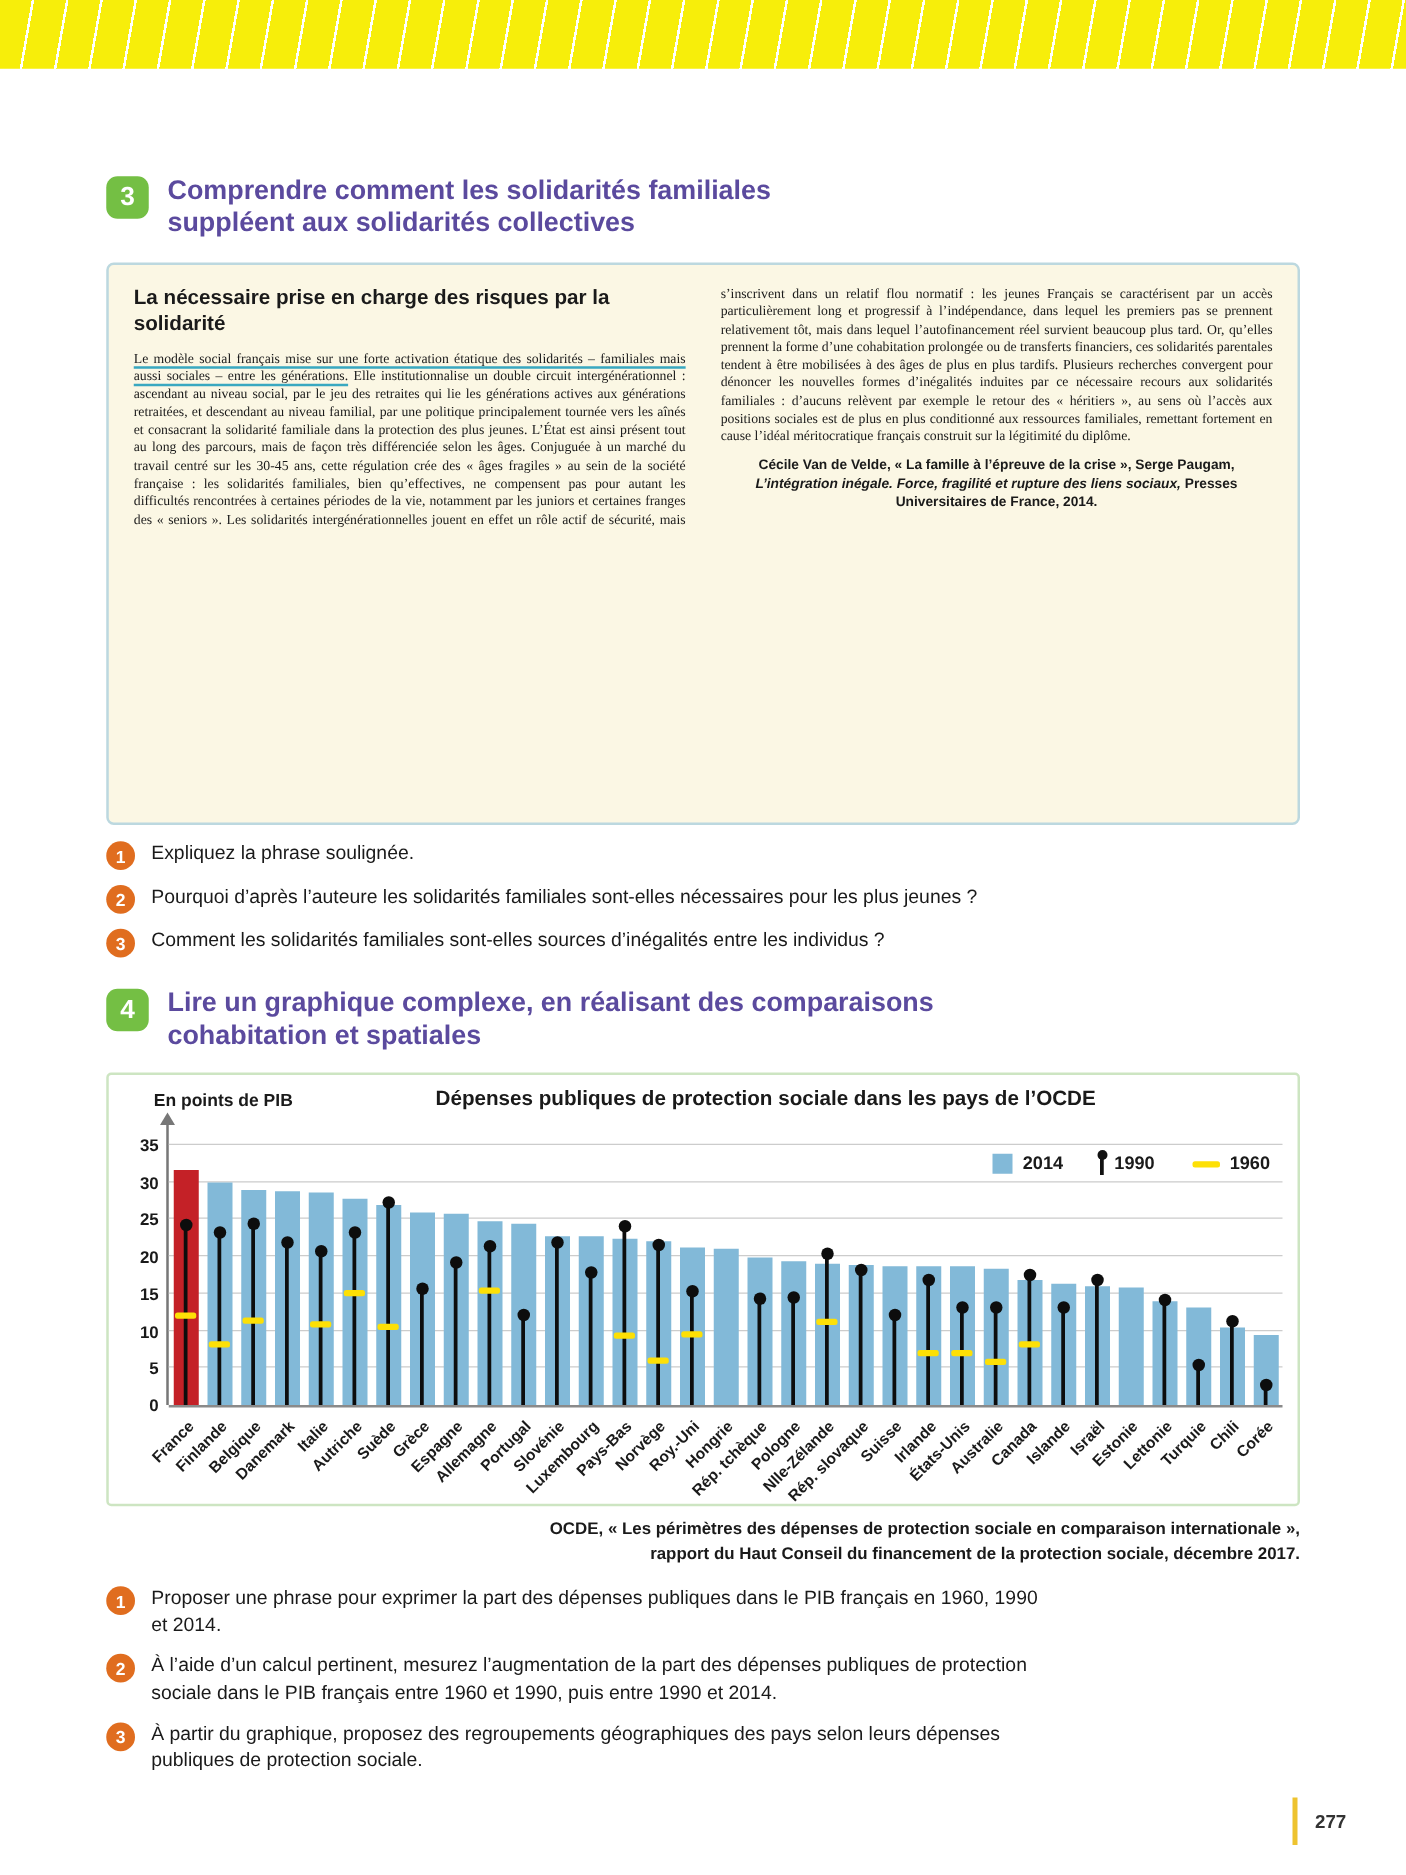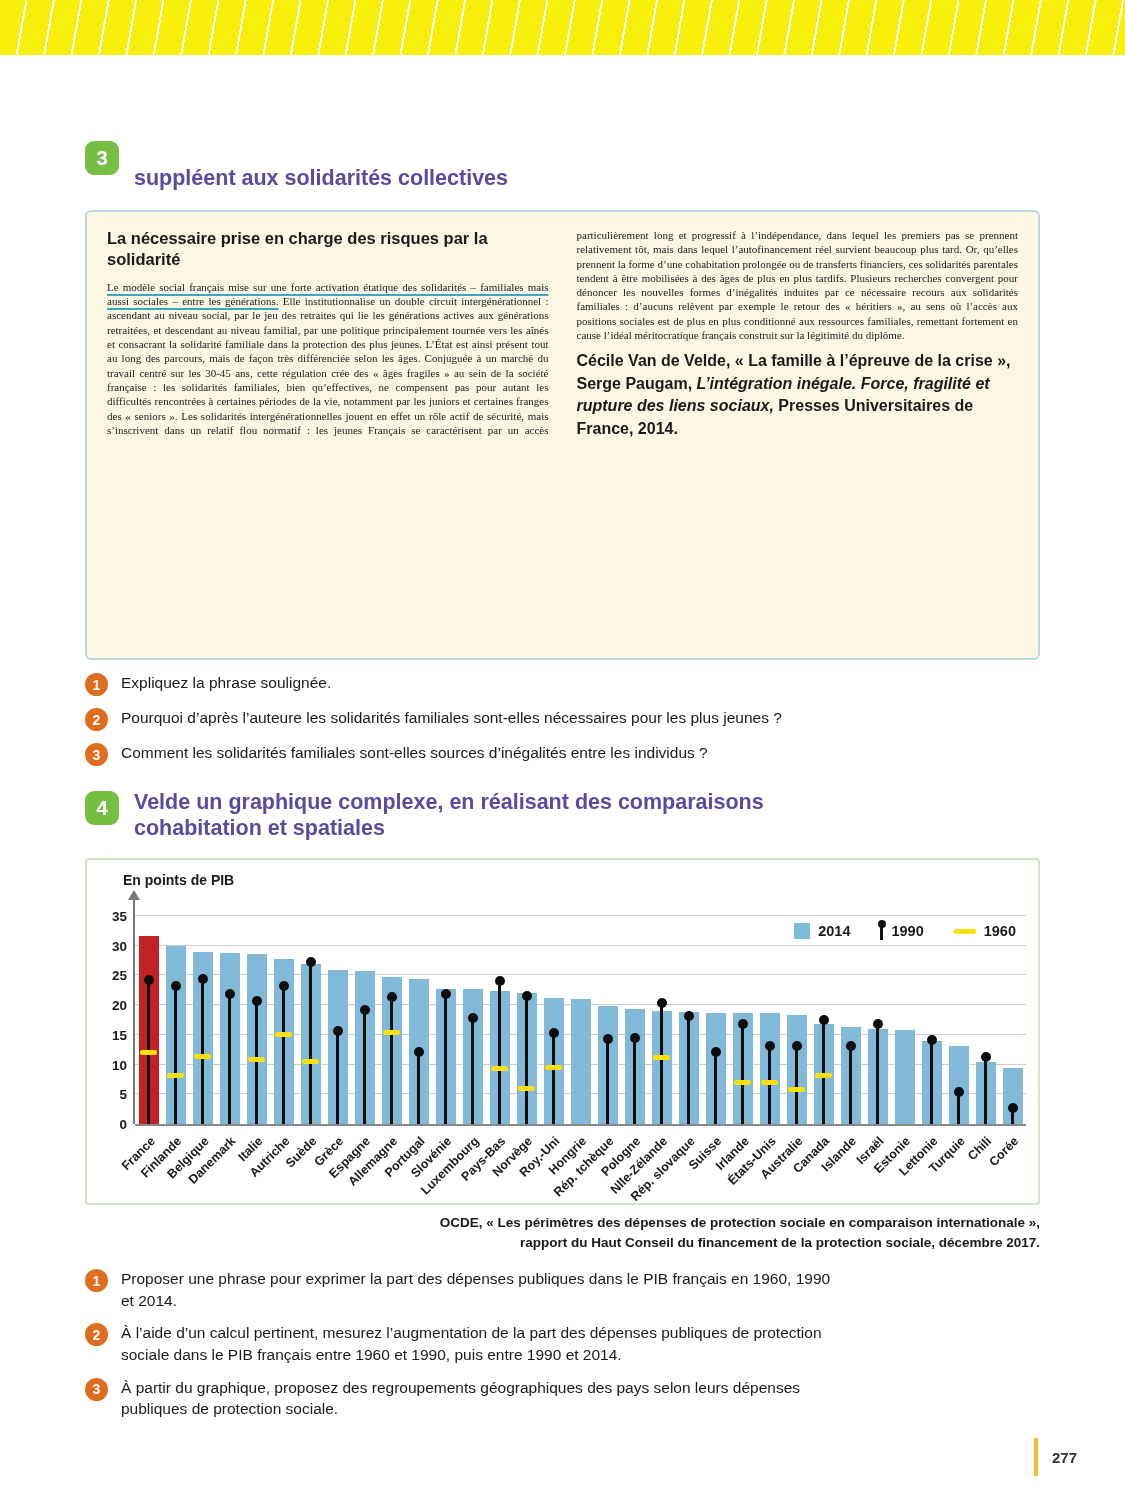--- a/index.html
+++ b/index.html
@@ -16,21 +16,21 @@
     font-weight:bold;font-size:21px;display:flex;align-items:center;justify-content:center;margin-top:1px;}
   .section-title{color:#5b4a9e;font-size:21.5px;line-height:1.2;font-weight:bold;margin:0;}
 
   
   .doc-box{position:absolute;left:85px;top:210px;width:955px;height:450px;box-sizing:border-box;
     background:#fbf7e4;border:2px solid #bcd8df;border-radius:6px;padding:16px 20px;overflow:hidden;}
   .doc-cols{column-count:2;column-gap:28px;height:100%;}
   .doc-heading{font-weight:bold;font-size:16.5px;line-height:1.3;margin:0 0 9px 0;}
   .doc-body{font-family:"Liberation Serif",serif;font-size:11px;line-height:1.3;text-align:justify;margin:0;}
   .underlined{text-decoration:underline;text-decoration-color:#39a8c0;text-decoration-thickness:2px;text-underline-offset:3px;}
-  .doc-source{font-size:16px;font-weight:bold;text-align:left;line-height:1.4;margin-top:8px;}
+  .doc-source{font-size:11px;font-weight:bold;text-align:center;line-height:1.4;margin-top:8px;}
   .doc-source em{font-style:italic;}
 
   
   .q-block{position:absolute;left:85px;width:960px;}
   .q{display:flex;gap:13px;align-items:flex-start;margin-bottom:11px;}
   .q-badge{flex:0 0 auto;width:23px;height:23px;border-radius:50%;background:#e06d1f;color:#fff;
     font-weight:bold;font-size:14px;display:flex;align-items:center;justify-content:center;margin-top:1px;}
   .q-text{font-size:15.5px;line-height:1.4;max-width:720px;}
 
   
@@ -73,21 +73,21 @@
 </head>
 <body>
 
 <div class="page">
 
   <div class="stripe-band"></div>
 
   <div class="section-head" style="top:140px;">
     <div class="badge-green">3</div>
     <h2 class="section-title">
-      <br>
+      <span>Comprendre comment les solidarités familiales</span><br>
       <span>suppléent aux solidarités collectives</span>
     </h2>
   </div>
 
   <div class="doc-box">
     <div class="doc-cols">
       <p class="doc-heading">La nécessaire prise en charge des risques par la solidarité</p>
       <p class="doc-body"><span class="underlined">Le modèle social français mise sur une forte activation étatique des solidarités – familiales mais aussi sociales – entre les générations.</span><span> Elle institutionnalise un double circuit intergénérationnel : ascendant au niveau social, par le jeu des retraites qui lie les générations actives aux générations retraitées, et descendant au niveau familial, par une politique principalement tournée vers les aînés et consacrant la solidarité familiale dans la protection des plus jeunes. L’État est ainsi présent tout au long des parcours, mais de façon très différenciée selon les âges. Conjuguée à un marché du travail centré sur les 30-45 ans, cette régulation crée des « âges fragiles » au sein de la société française : les solidarités familiales, bien qu’effectives, ne compensent pas pour autant les difficultés rencontrées à certaines périodes de la vie, notamment par les juniors et certaines franges des « seniors ». Les solidarités intergénérationnelles jouent en effet un rôle actif de sécurité, mais s’inscrivent dans un relatif flou normatif : les jeunes Français se caractérisent par un accès particulièrement long et progressif à l’indépendance, dans lequel les premiers pas se prennent relativement tôt, mais dans lequel l’autofinancement réel survient beaucoup plus tard. Or, qu’elles prennent la forme d’une cohabitation prolongée ou de transferts financiers, ces solidarités parentales tendent à être mobilisées à des âges de plus en plus tardifs. Plusieurs recherches convergent pour dénoncer les nouvelles formes d’inégalités induites par ce nécessaire recours aux solidarités familiales : d’aucuns relèvent par exemple le retour des « héritiers », au sens où l’accès aux positions sociales est de plus en plus conditionné aux ressources familiales, remettant fortement en cause l’idéal méritocratique français construit sur la légitimité du diplôme.</span></p>
       <div class="doc-source"><span>Cécile Van de Velde, « La famille à l’épreuve de la crise », Serge Paugam, </span><em>L’intégration inégale. Force, fragilité et rupture des liens sociaux,</em><span> Presses Universitaires de France, 2014.</span></div>
     </div>
@@ -104,26 +104,27 @@
       </div>
       <div class="q">
         <span class="q-badge">3</span>
         <span class="q-text">Comment les solidarités familiales sont-elles sources d’inégalités entre les individus ?</span>
       </div>
     </div>
 
   <div class="section-head" style="top:790px;">
     <div class="badge-green">4</div>
     <h2 class="section-title">
-      <span>Velde un graphique complexe, en réalisant des comparaisons</span><br>
+      <span>Lire un graphique complexe, en réalisant des comparaisons</span><br>
       <span>cohabitation et spatiales</span>
     </h2>
   </div>
 
   <div class="chart-box">
+    <div class="chart-title">Dépenses publiques de protection sociale dans les pays de l’OCDE</div>
     <div class="y-axis-label">En points de PIB</div>
     <div class="legend" id="legend">
         <span class="item">
           <span class="lg-bar"></span>
           <span>2014</span>
         </span>
         <span class="item">
           <span class="lg-pin"></span>
           <span>1990</span>
         </span>

